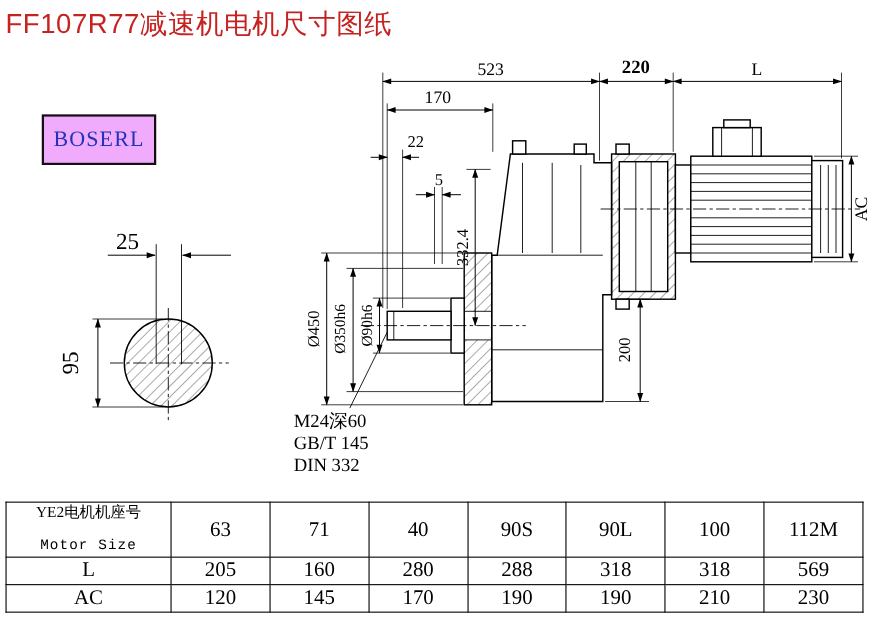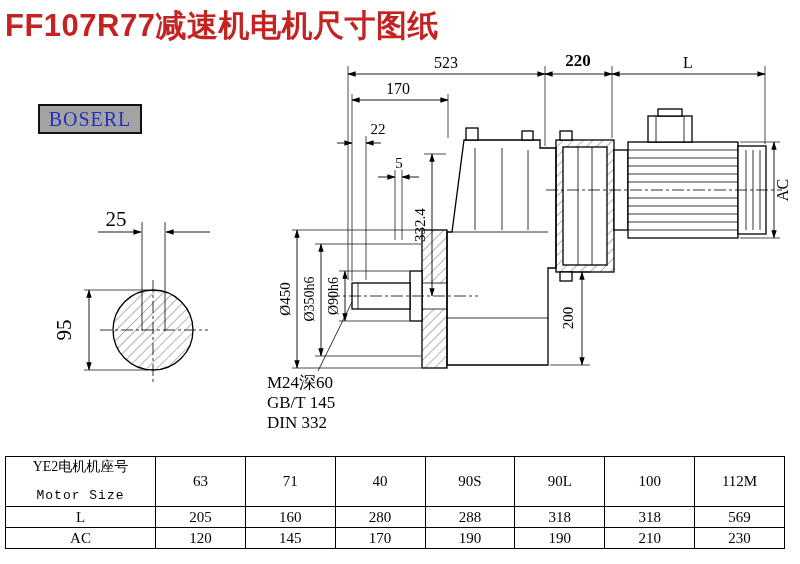--- a/index.html
+++ b/index.html
@@ -1,38 +1,38 @@
 <!DOCTYPE html>
 <html><head>
 <meta charset="utf-8">
 <style>
   * { margin:0; padding:0; box-sizing:border-box; }
   html,body { width:800px; height:564px; background:#fff; font-family:"Liberation Sans",sans-serif; }
   .page { position:relative; width:800px; height:564px; background:#fff; overflow:hidden; }
-  .title { position:absolute; left:5px; top:5px; font-size:31px; font-weight:bold; color:#c52222;
+  .title { position:absolute; left:5px; top:5px; font-size:25px; font-weight:normal; color:#c52222;
            font-family:"Liberation Sans",sans-serif; letter-spacing:0.5px; white-space:nowrap; }
-  .brand { position:absolute; left:38px; top:104px; width:104px; height:30px; border:2px solid #111;
+  .brand { position:absolute; left:38px; top:104px; width:104px; height:46px; border:2px solid #111;
            display:flex; align-items:center; justify-content:center;
-           font-family:"Liberation Serif",serif; font-size:20px; color:#2233bb; letter-spacing:1px; background:#a3a3a3; }
+           font-family:"Liberation Serif",serif; font-size:20px; color:#2233bb; letter-spacing:1px; background:#f0abfc; }
   svg.draw { position:absolute; left:0; top:0; }
 
   
   .ol   { fill:#fff; stroke:#000; stroke-width:1.3; }
   .hol  { fill:url(#hatch); stroke:#000; stroke-width:1.3; }
   .thin { stroke:#000; stroke-width:0.8; fill:none; }
   .dim  { stroke:#000; stroke-width:0.9; fill:none; }
   .ext  { stroke:#000; stroke-width:0.7; fill:none; }
   .cl   { stroke:#000; stroke-width:0.8; stroke-dasharray:12 3 3 3; fill:none; }
   text.d  { font-family:"Liberation Serif",serif; fill:#000; text-anchor:middle; }
   text.ds { font-family:"Liberation Serif",serif; fill:#000; text-anchor:start; }
 
   .dim-table { position:absolute; left:5px; top:456px; width:780px; border-collapse:collapse;
                table-layout:fixed; font-family:"Liberation Serif",serif; background:#fff; }
   .dim-table td { border:1px solid #000; text-align:center; vertical-align:middle;
-                  font-size:15px; color:#000; height:21px; padding:1px 0; }
+                  font-size:19px; color:#000; height:21px; padding:1px 0; }
   .dim-table td.hdr { height:40px; font-size:14px; line-height:1.3; }
   .dim-table .mono { font-family:"Liberation Mono",monospace; letter-spacing:1px; font-size:13px;margin-top:12px; }
 </style>
 </head>
 <body>
 
 <div class="page">
 
   <div class="title">FF107R77减速机电机尺寸图纸</div>
   <div class="brand">BOSERL</div>

